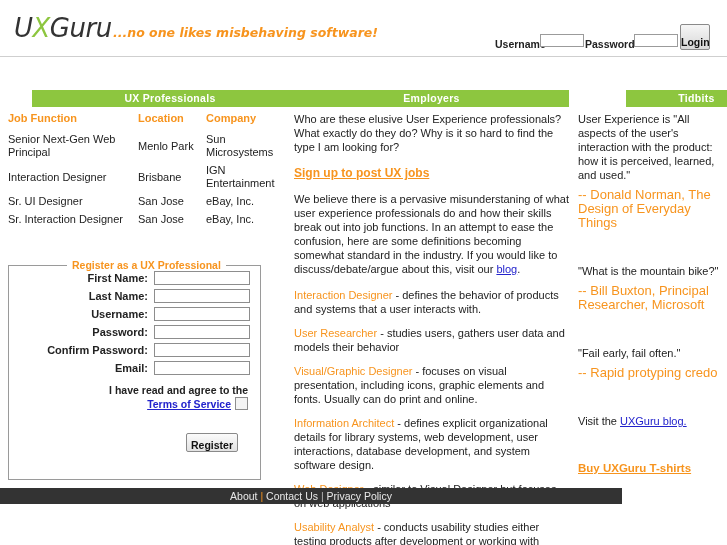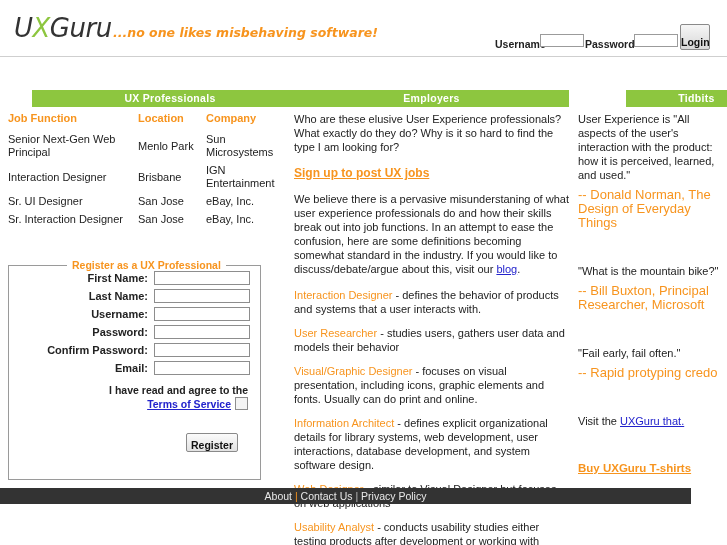--- a/index.html
+++ b/index.html
@@ -282,21 +282,21 @@
     color: #f7941e;
     font-weight: bold;
     font-size: 11.5px;
     text-decoration: underline;
   }
 
   
   .footer {
     position: absolute;
     left: 0; top: 488px;
-    width: 691px; height: 16px;
+    width: 622px; height: 16px;
     background: #333333;
     color: #e8e8e8;
     font-size: 10.5px;
     text-align: center;
     line-height: 16px;
   }
   .footer a {
     color: #e8e8e8;
     text-decoration: none;
   }
@@ -415,20 +415,20 @@
 <div class="col col-right">
   <p class="quote-block">User Experience is "All aspects of the user's interaction with the product: how it is perceived, learned, and used."</p>
   <p class="quote-attr">-- Donald Norman, The Design of Everyday Things</p>
 
   <p class="quote-block">"What is the mountain bike?"</p>
   <p class="quote-attr">-- Bill Buxton, Principal Researcher, Microsoft</p>
 
   <p class="quote-block">"Fail early, fail often."</p>
   <p class="quote-attr">-- Rapid protyping credo</p>
 
-  <p class="tid-line"><span>Visit the </span><a class="inline-link" href="#">UXGuru that.</a></p>
+  <p class="tid-line"><span>Visit the </span><a class="inline-link" href="#">UXGuru blog.</a></p>
 
   <a class="tshirt-link" href="#">Buy UXGuru T-shirts</a>
 </div>
 
 <div class="footer">
   <a href="#">About</a><span class="sep-orange"> | </span><a href="#">Contact Us</a><span class="sep-grey"> | </span><a href="#">Privacy Policy</a>
 </div>
 
 </body></html>

